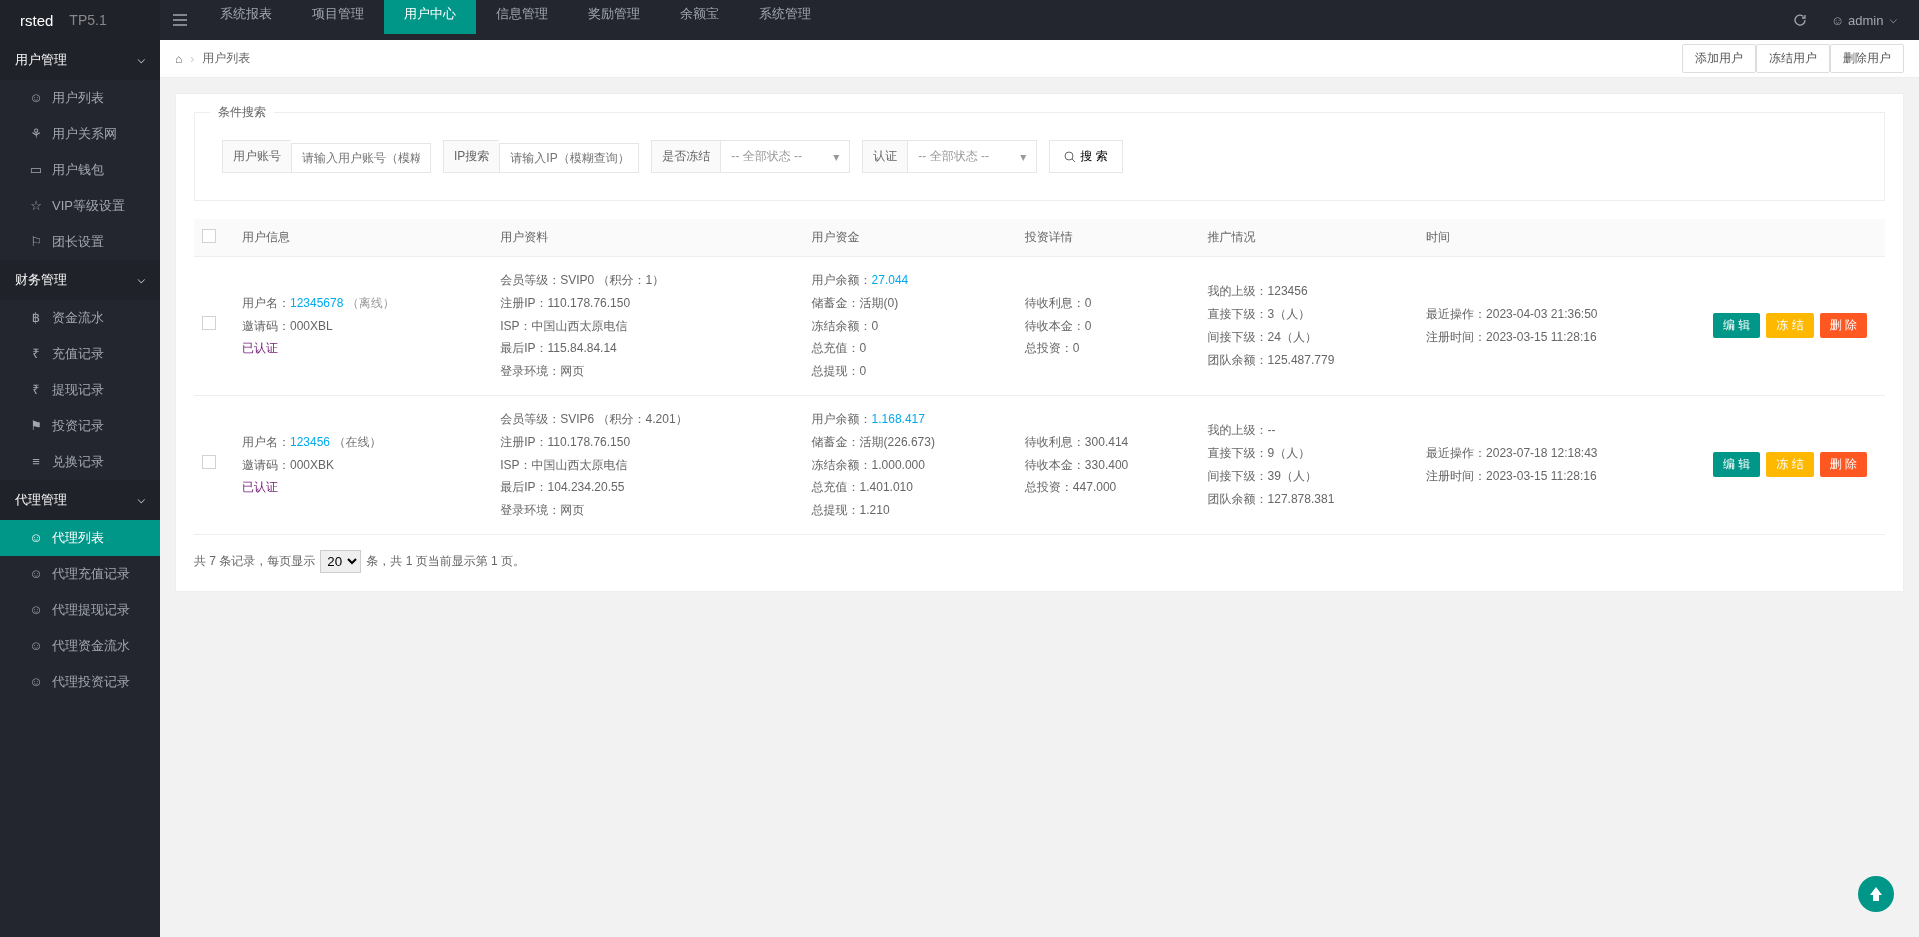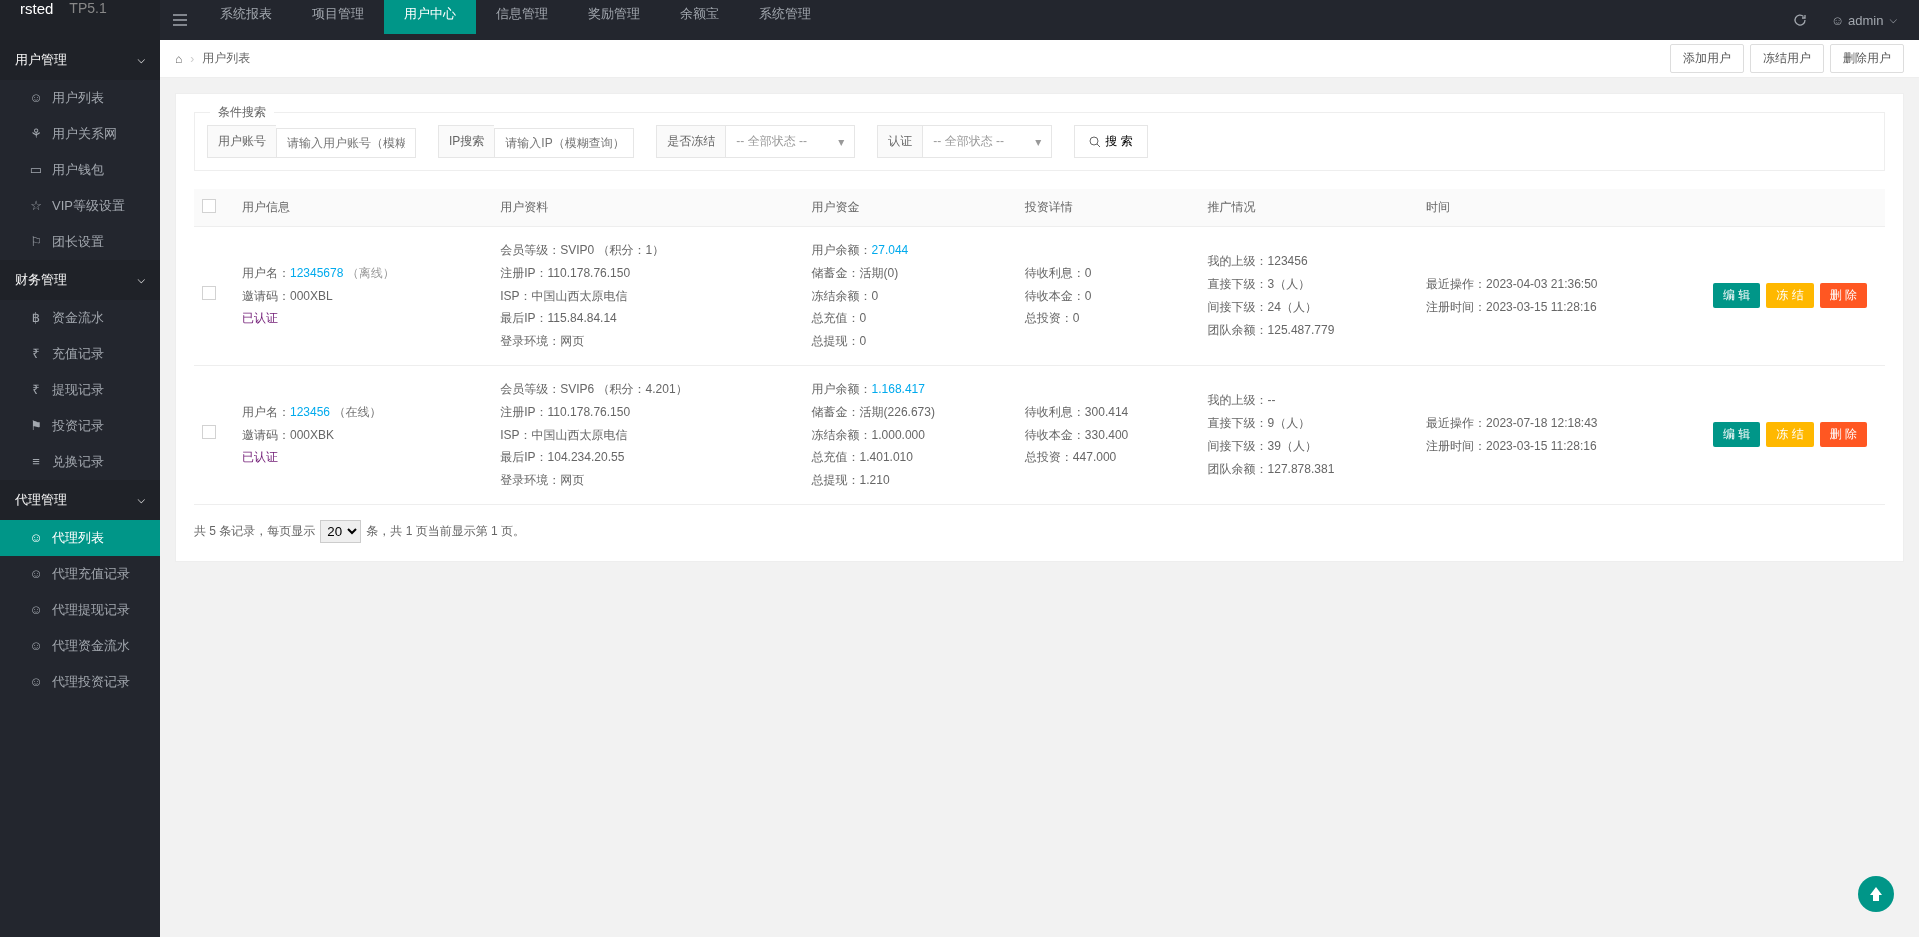--- a/index.html
+++ b/index.html
@@ -1,44 +1,44 @@
 <!DOCTYPE html>
 <html><head>
 <meta charset="utf-8">
 <style>
 *{margin:0;padding:0;box-sizing:border-box;font-family:"Microsoft YaHei",Arial,sans-serif}
 body{background:#f2f2f2;color:#333;font-size:12px}
 .header{height:40px;background:#23262e;display:flex;align-items:center;color:#a2a7ae}
-.logo{width:160px;height:40px;background:#1f2228;display:flex;padding-left:20px;color:#fff;font-size:15px}
+.logo{width:160px;height:40px;background:#1f2228;display:flex;align-items:center;padding-left:20px;color:#fff;font-size:15px}
 .logo sup{font-size:14px;margin-left:16px;color:#888}
 .hamburger{width:40px;height:40px;display:flex;align-items:center;justify-content:center;color:#a2a7ae;cursor:pointer}
 .top-nav{display:flex;height:53px}
 .top-nav-item{padding:0 20px;height:40px;line-height:40px;color:#a2a7ae;font-size:13px;cursor:pointer}
 .top-nav-item.active{background:#009688;color:#fff}
 .header-right{margin-left:auto;display:flex;align-items:center;padding-right:10px}
 .header-right-item{padding:0 12px;height:40px;display:flex;align-items:center;color:#a2a7ae;cursor:pointer;font-size:13px}
 .layout{display:flex;height:calc(100vh - 40px)}
 .sidebar{width:160px;background:#23262e;overflow-y:auto}
 .side-group{height:40px;line-height:40px;padding:0 15px;color:#f8f8f8;font-size:13px;display:flex;align-items:center;justify-content:space-between;cursor:pointer;background:#1f2228}
 .side-item{height:36px;line-height:36px;padding-left:28px;color:#a2a7ae;font-size:13px;cursor:pointer;display:flex;align-items:center}
 .side-item.active{background:#009688;color:#fff}
 .side-icon{width:16px;display:inline-block;margin-right:8px;text-align:center}
 .chevron{font-size:10px}
 .main{flex:1;overflow:auto;background:#f2f2f2}
 .breadcrumb{height:38px;background:#fff;border-bottom:1px solid #eee;display:flex;align-items:center;padding:0 15px;justify-content:space-between}
 .breadcrumb-left{display:flex;align-items:center;color:#666;font-size:12px}
 .breadcrumb-left .sep{margin:0 8px;color:#ccc}
-.btn-group{display:flex;gap:6px}
+.btn-group{display:flex;gap:0}
 .btn{border:1px solid #ddd;background:#fff;padding:5px 12px;font-size:12px;cursor:pointer;border-radius:2px;color:#555}
 .btn-sm{padding:4px 10px;font-size:12px;border:none;border-radius:2px;color:#fff;cursor:pointer}
 .btn-green{background:#009688}
 .btn-orange{background:#ffb800}
 .btn-red{background:#ff5722}
 .card{margin:15px;background:#fff;border:1px solid #eee;padding:18px}
-.fieldset{border:1px solid #eee;padding:12px;position:relative;display:flex;gap:22px;align-items:center;flex-wrap:wrap}
+.fieldset{border:1px solid #eee;padding:27px;position:relative;display:flex;gap:12px;align-items:center;flex-wrap:wrap}
 .fieldset-title{position:absolute;top:-9px;left:15px;background:#fff;padding:0 8px;color:#666;font-size:12px}
 .input-group{display:flex;align-items:flex-end}
 .input-label{background:#fafafa;border:1px solid #e6e6e6;border-right:none;padding:7px 10px;font-size:12px;color:#666}
 .input-field{border:1px solid #e6e6e6;padding:7px 10px;font-size:12px;width:140px;outline:none}
 .input-field.wide{width:150px}
 .select-box{border:1px solid #e6e6e6;padding:7px 10px;font-size:12px;width:130px;color:#999;display:flex;justify-content:space-between;align-items:center}
 .search-btn{border:1px solid #e6e6e6;background:#fff;padding:7px 14px;font-size:12px;cursor:pointer;display:flex;align-items:center;gap:4px}
 .table{width:100%;border-collapse:collapse;margin-top:18px}
 .table th{text-align:left;padding:10px 8px;border-bottom:1px solid #eee;font-size:12px;color:#666;font-weight:normal;background:#fafafa}
 .table td{padding:12px 8px;border-bottom:1px solid #eee;font-size:12px;color:#666;vertical-align:middle;line-height:1.9}
@@ -207,21 +207,21 @@
                   <button class="btn-sm btn-green">编 辑</button>
                   <button class="btn-sm btn-orange">冻 结</button>
                   <button class="btn-sm btn-red">删 除</button>
                 </div>
               </td>
             </tr>
           </tbody>
       </table>
 
       <div class="pagination">
-        <span>共 5 条记录，每页显示</span>
+        <span>共 7 条记录，每页显示</span>
         <select><option>20</option></select>
         <span>条，共 1 页当前显示第 1 页。</span>
       </div>
     </div>
   </div>
 </div>
 
 <div class="fab">
   <svg width="18" height="18" viewBox="0 0 18 18">
       <path d="M9 2 L15 10 L12 10 L12 16 L6 16 L6 10 L3 10 Z" fill="#fff"></path>

